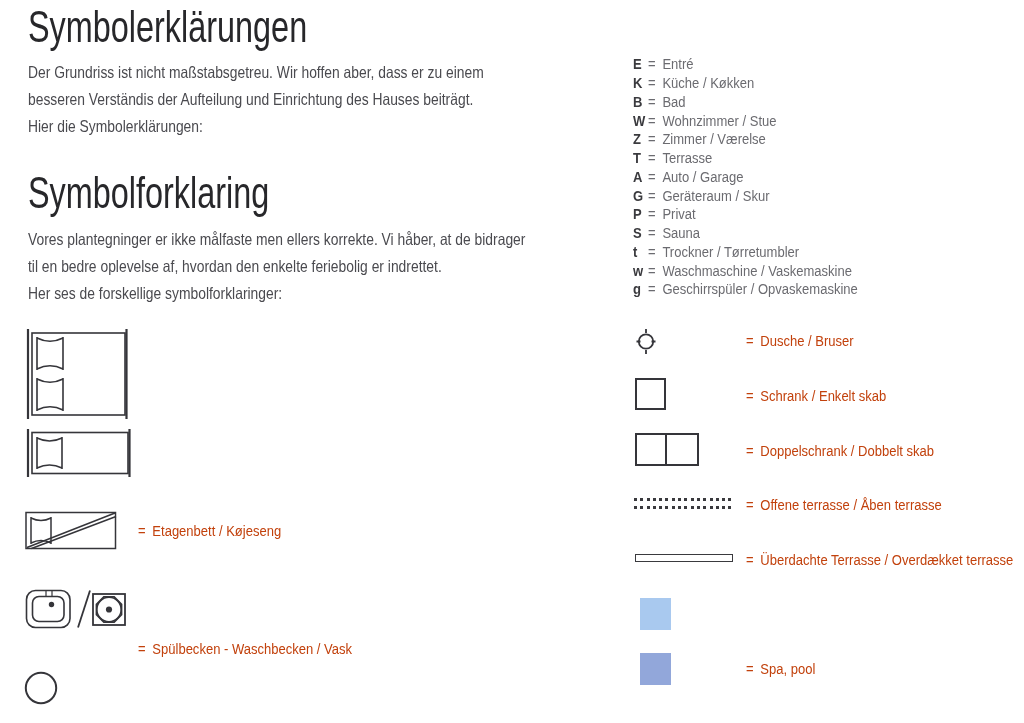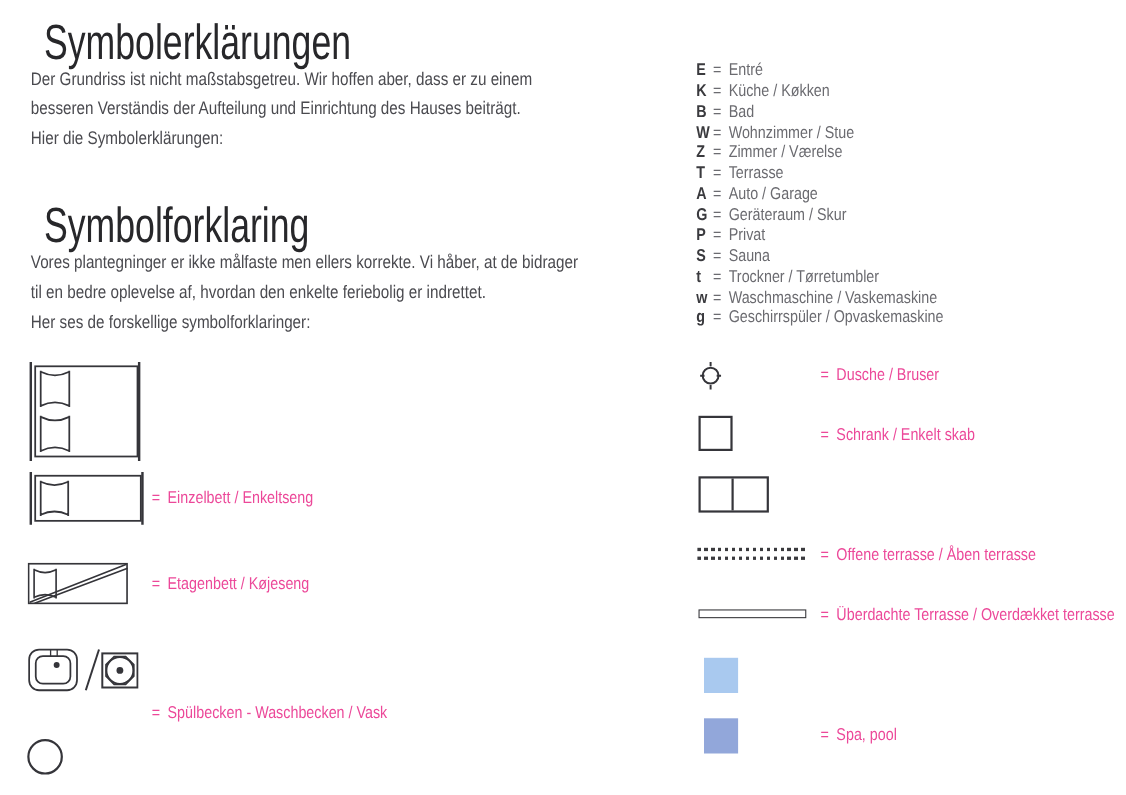--- a/index.html
+++ b/index.html
@@ -2,30 +2,30 @@
 <html><head>
 <meta charset="utf-8">
 <style>
   html,body{margin:0;padding:0;background:#e8e8e8;}
   #page{position:relative;width:1024px;height:723px;background:#ffffff;overflow:hidden;
         font-family:"Liberation Sans","DejaVu Sans",sans-serif;color:#4a4a4f;}
   .abs{position:absolute;}
   
   .cx{display:inline-block;transform:scaleX(0.84);transform-origin:0 50%;white-space:nowrap;}
   .cxh{display:inline-block;transform:scaleX(0.72);transform-origin:0 50%;white-space:nowrap;}
-  h1{margin:12px;font-size:45px;font-weight:400;color:#27272a;letter-spacing:0;line-height:45px;}
+  h1{margin:0;font-size:45px;font-weight:400;color:#27272a;letter-spacing:0;line-height:45px;}
   .para{font-size:16.5px;line-height:27px;color:#4a4a4f;white-space:pre;transform:scaleX(0.84);
         transform-origin:0 0;}
   
   .lrow{display:grid;grid-template-columns:18px 17px auto;height:18.75px;align-items:center;
         transform:scaleX(0.84);transform-origin:0 50%;font-size:15.5px;white-space:nowrap;}
   .lrow .lt{font-weight:700;color:#3a3a3e;}
   .lrow .eq,.lrow .ds{color:#6b6b70;}
   
-  .slabel{position:absolute;font-size:15.5px;line-height:17px;color:#ec4899;text-decoration:underline;}
+  .slabel{position:absolute;font-size:15.5px;line-height:17px;color:#c2410c;text-decoration:underline;}
   .slabel .eq{margin-right:8px;}
   
   .sym{position:absolute;color:#35353a;}
   .sym svg{display:block;}
   .box1{width:27px;height:28px;border:2px solid #35353a;}
   .box2{width:60px;height:29px;border:2px solid #35353a;display:flex;}
   .box2 .half{width:50%;height:100%;border-right:2px solid #35353a;box-sizing:border-box;}
   .dotline{width:100px;height:13px;position:relative;}
   .dotline .row{position:absolute;left:0;width:100%;height:3px;
       background:repeating-linear-gradient(90deg,#3a3a3e 0 3px,transparent 3px 6.3px);}
@@ -127,21 +127,20 @@
   </div>
 
   <div class="sym" style="left:25px;top:428px;">
     <svg width="107" height="50" viewBox="0 0 107 50" fill="none" stroke="currentColor" stroke-width="1.6">
       <path d="M3,1 V49" stroke-width="2.2"></path>
       <rect x="7" y="4.5" width="96" height="41"></rect>
       <path d="M104.5,1 V49" stroke-width="2.2"></path>
       <path d="M12,9 V41 M37,9 V41 M12,10 Q24.5,16 37,10 M12,40 Q24.5,34 37,40"></path>
     </svg>
   </div>
-  <div class="slabel" style="left:138px;top:444px;"><span class="cx"><span class="eq">=</span><span>Einzelbett / Enkeltseng</span></span></div>
 
   <div class="sym" style="left:25px;top:511px;">
     <svg width="93" height="39" viewBox="0 0 93 39" fill="none" stroke="currentColor" stroke-width="1.5">
       <rect x="1" y="1.5" width="89.5" height="36"></rect>
       <path d="M6,6 V33 M26,6 V33 M6,7 Q16,12 26,7 M6,32 Q16,27 26,32"></path>
       <path d="M2,36.5 L90,2 M6.5,37.5 L91,5.5"></path>
     </svg>
   </div>
   <div class="slabel" style="left:138px;top:522px;text-align:center;"><span class="cx"><span class="eq">=</span><span>Etagenbett / Køjeseng</span></span></div>
 
@@ -173,20 +172,21 @@
     </svg>
   </div>
   <div class="slabel" style="left:746px;top:332px;"><span class="cx"><span class="eq">=</span><span>Dusche / Bruser</span></span></div>
 
   <div class="sym box1" style="left:635px;top:378px;"></div>
   <div class="slabel" style="left:746px;top:387px;"><span class="cx"><span class="eq">=</span><span>Schrank / Enkelt skab</span></span></div>
 
   <div class="sym box2" style="left:635px;top:433px;">
       <div class="half"></div>
     </div>
+  <div class="slabel" style="left:746px;top:442px;"><span class="cx"><span class="eq">=</span><span>Doppelschrank / Dobbelt skab</span></span></div>
 
   <div class="sym dotline" style="left:634px;top:497px;">
       <div class="row r1"></div>
       <div class="row r2"></div>
     </div>
   <div class="slabel" style="left:746px;top:496px;"><span class="cx"><span class="eq">=</span><span>Offene terrasse / Åben terrasse</span></span></div>
 
   <div class="sym bar" style="left:635px;top:554px;"></div>
   <div class="slabel" style="left:746px;top:551px;"><span class="cx"><span class="eq">=</span><span>Überdachte Terrasse / Overdækket terrasse</span></span></div>
 

